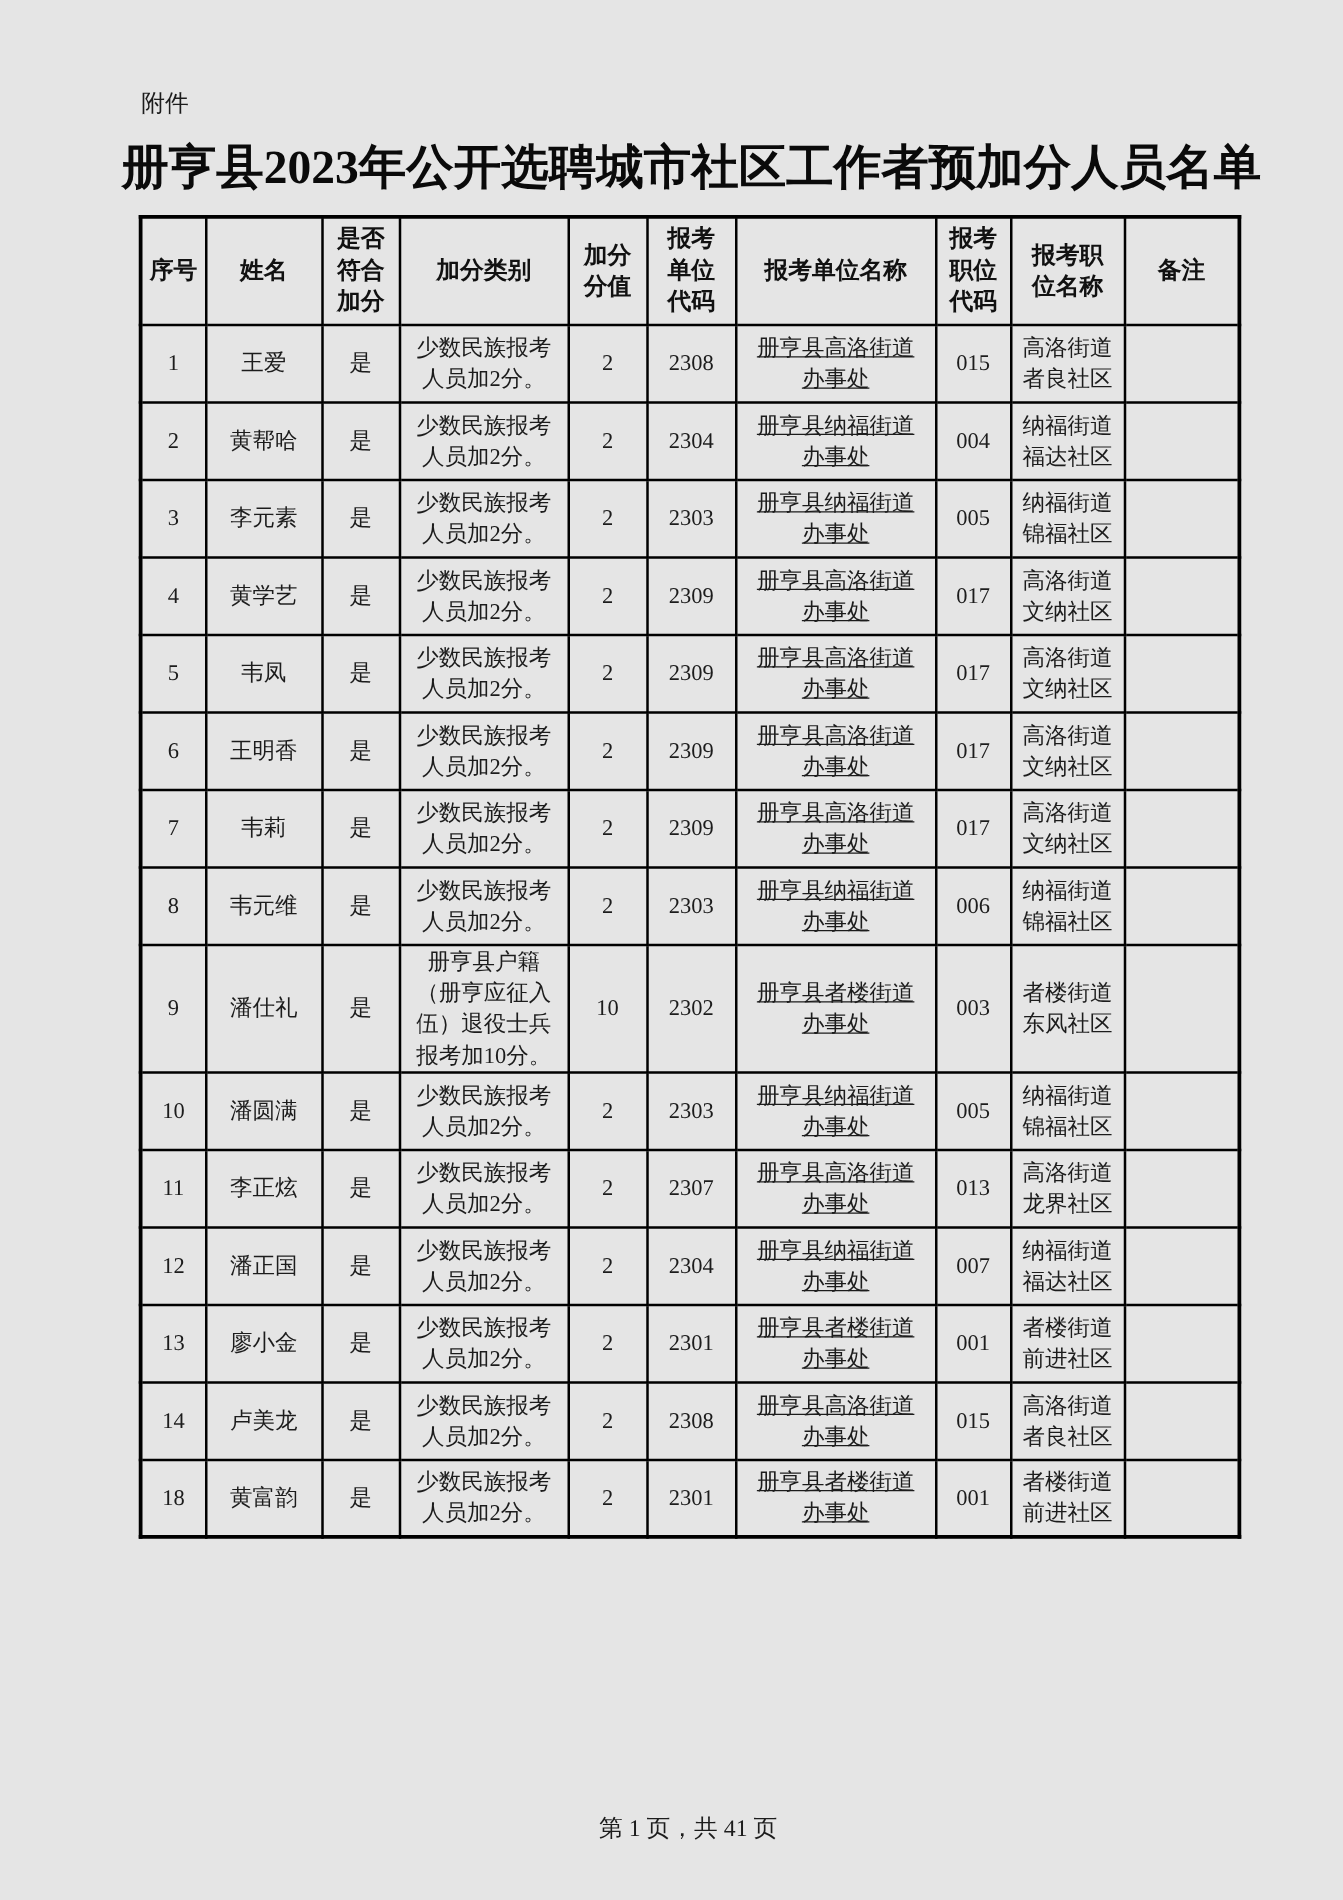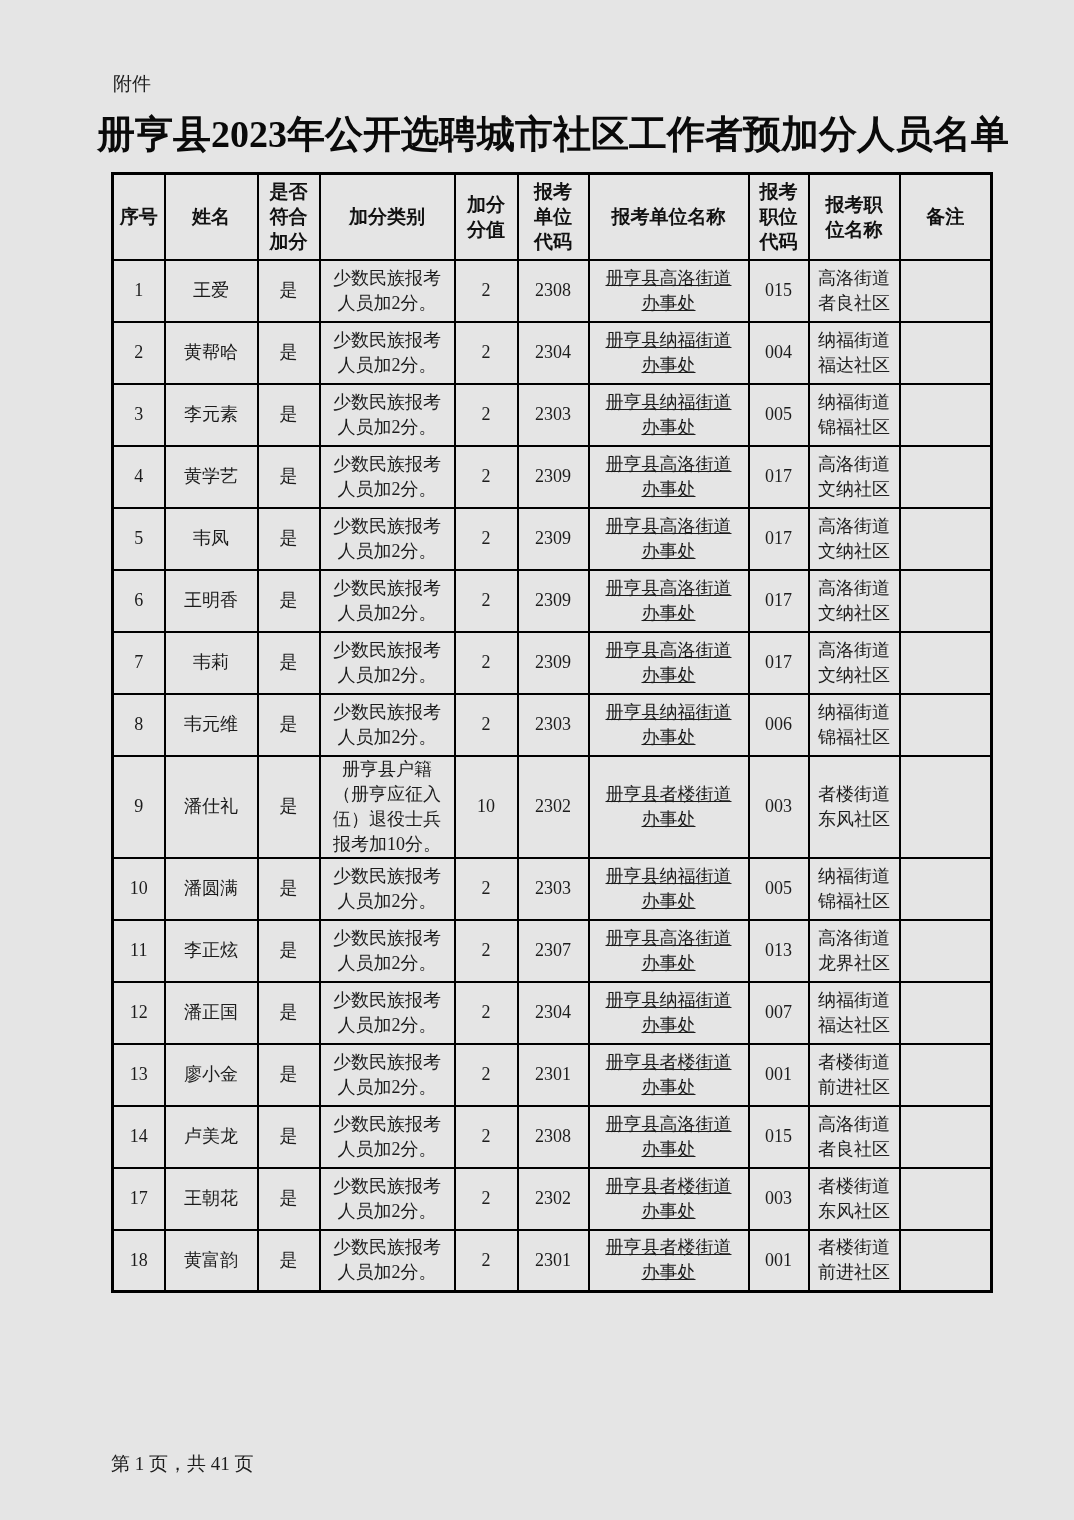--- a/index.html
+++ b/index.html
@@ -72,20 +72,21 @@
   col.c-remark        { width: 92px; }
   
   td.col-category      { padding: 0 11px; text-align: center; }
   td.col-unit_name     { padding: 0 13px; text-decoration: underline; }
   td.col-position_name { padding: 0 7px; margin-left: 24px; }
   .page-footer {
     position: absolute;
     left: 111px;
     top: 1452px;
     width: 879px;
+    text-align: center;
     font-size: 19px;
     line-height: 24px;
   }
 </style>
 </head>
 <body>
 
 <div class="page">
 
   <div class="attachment">附件</div>
@@ -290,32 +291,20 @@
           <td class="col-eligible">是</td>
           <td class="col-category">少数民族报考人员加2分。</td>
           <td class="col-points">2</td>
           <td class="col-unit_code">2308</td>
           <td class="col-unit_name">册亨县高洛街道办事处</td>
           <td class="col-position_code">015</td>
           <td class="col-position_name">高洛街道者良社区</td>
           <td class="col-remark"></td>
         </tr>
         <tr>
-          <td class="col-no">17</td>
-          <td class="col-name">王朝花</td>
-          <td class="col-eligible">是</td>
-          <td class="col-category">少数民族报考人员加2分。</td>
-          <td class="col-points">2</td>
-          <td class="col-unit_code">2302</td>
-          <td class="col-unit_name">册亨县者楼街道办事处</td>
-          <td class="col-position_code">003</td>
-          <td class="col-position_name">者楼街道东风社区</td>
-          <td class="col-remark"></td>
-        </tr>
-        <tr>
           <td class="col-no">18</td>
           <td class="col-name">黄富韵</td>
           <td class="col-eligible">是</td>
           <td class="col-category">少数民族报考人员加2分。</td>
           <td class="col-points">2</td>
           <td class="col-unit_code">2301</td>
           <td class="col-unit_name">册亨县者楼街道办事处</td>
           <td class="col-position_code">001</td>
           <td class="col-position_name">者楼街道前进社区</td>
           <td class="col-remark"></td>

